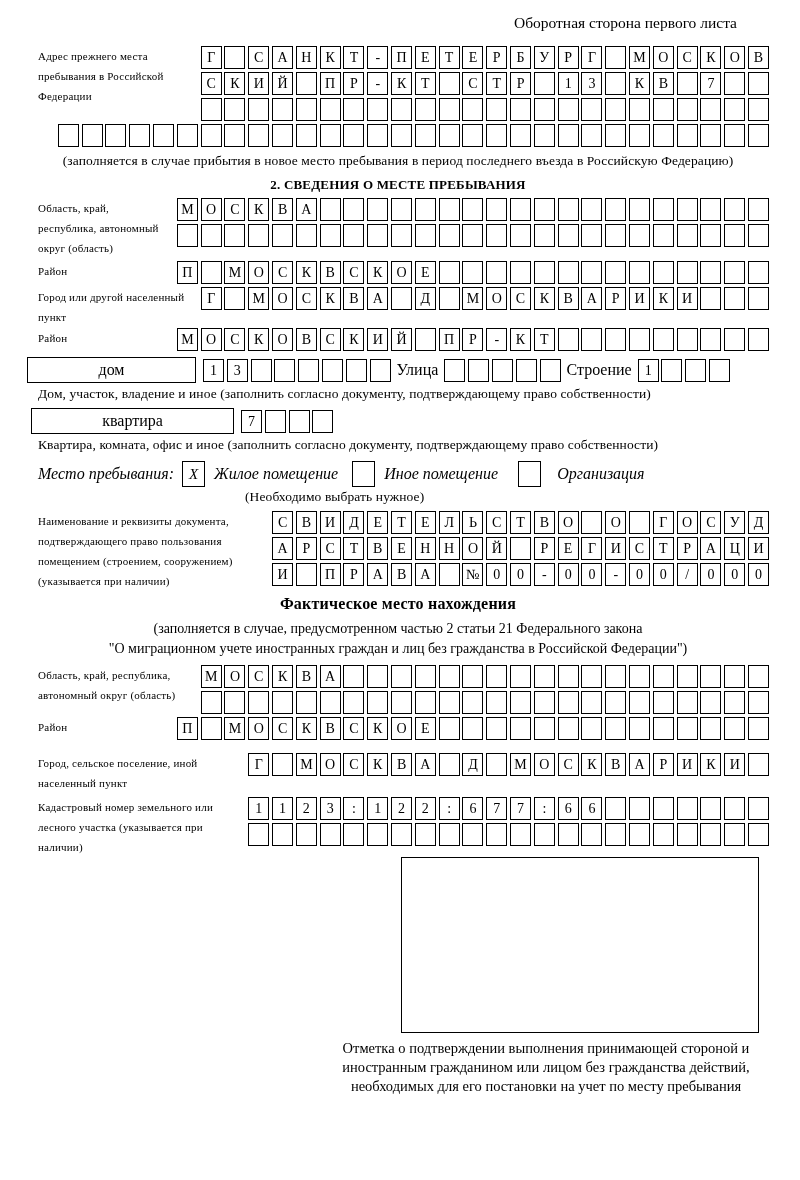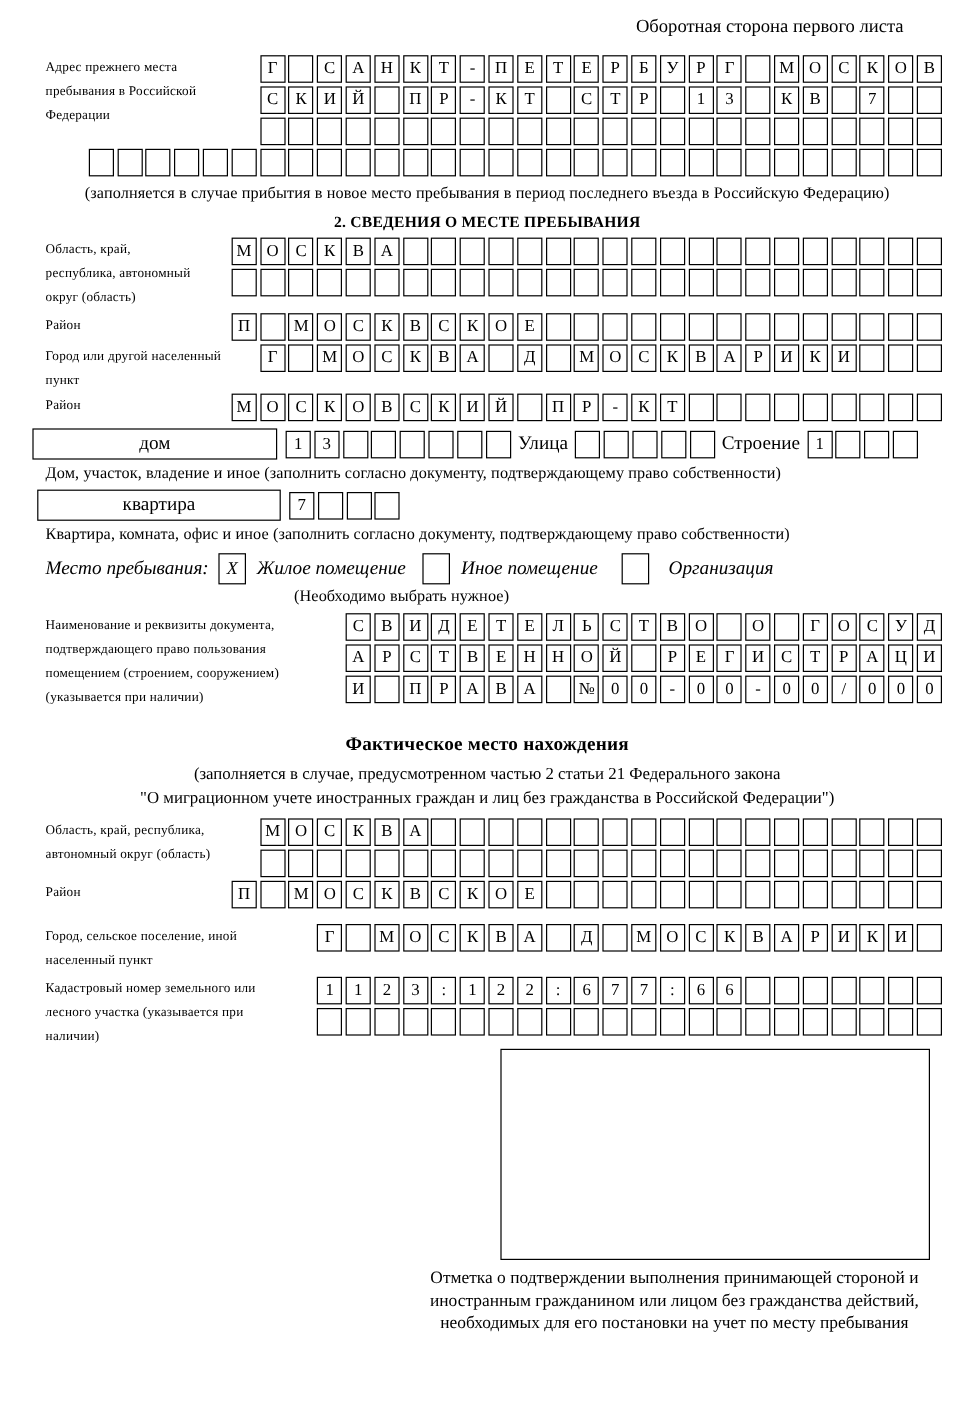--- a/index.html
+++ b/index.html
@@ -1,39 +1,39 @@
 <!DOCTYPE html>
 <html lang="ru"><head>
 <meta charset="utf-8">
 <style>
   html,body{margin:0;padding:0;background:#fff;}
   body{width:800px;height:1180px;font-family:"Liberation Serif","DejaVu Serif",serif;color:#000;overflow:hidden;}
-  .page{box-sizing:border-box;width:800px;height:1180px;padding:12px 15px 0 27px;position:relative;}
+  .page{box-sizing:border-box;width:800px;height:1180px;padding:12px 31px 0 27px;position:relative;}
 
   .corner{text-align:right;font-size:15.5px;margin:2px 32px 0 0;}
 
   .group{display:flex;align-items:flex-start;margin-top:5px;}
   .lblcol{flex:none;font-size:11px;line-height:20px;margin-left:11px;letter-spacing:.2px;}
   .cellcol{flex:1;display:flex;flex-direction:column;gap:3px;align-items:stretch;}
 
   .cells{display:flex;gap:2.8px;justify-content:flex-end;}
   .cells.left{justify-content:flex-start;}
   .cell{flex:none;width:19px;height:21px;border:1.5px solid #000;display:flex;align-items:center;justify-content:center;
         font-size:14px;line-height:21px;font-family:"Liberation Serif",serif;background:#fff;}
 
   .note{font-size:13.5px;letter-spacing:.1px;}
   .note.center{text-align:center;margin-top:6px;}
   .note.indent{margin:3px 0 0 11px;}
   .h2{font-weight:bold;font-size:13px;text-align:center;margin-top:8px;letter-spacing:.2px;}
-  .h3{font-weight:bold;font-size:16px;text-align:center;margin-top:21px;letter-spacing:.2px;}
+  .h3{font-weight:bold;font-size:16px;text-align:center;margin-top:4px;letter-spacing:.2px;}
 
   .inline-row{display:flex;align-items:center;margin-top:6px;margin-left:7px;}
   .named-box{box-sizing:border-box;border:1.5px solid #000;height:26px;display:flex;align-items:center;justify-content:center;
              font-size:16px;flex:none;}
-  .house-box{width:204px;margin-right:7px;}
+  .house-box{width:169px;margin-right:7px;}
   .flat-box{width:203px;margin-right:7px;}
   .mini-label{font-size:16px;margin:0 6px;flex:none;}
 
   .stay-row{display:flex;align-items:center;margin-top:8px;margin-left:11px;font-style:italic;}
   .stay-row .lbl{font-size:16px;margin-right:8px;}
   .stay-row .optlbl{font-size:16px;margin:0 14px 0 9px;}
   .cb{width:21px;height:24px;font-size:15px;}
 
   .fact-note{font-size:14px;text-align:center;line-height:20px;margin-top:6px;}
 

